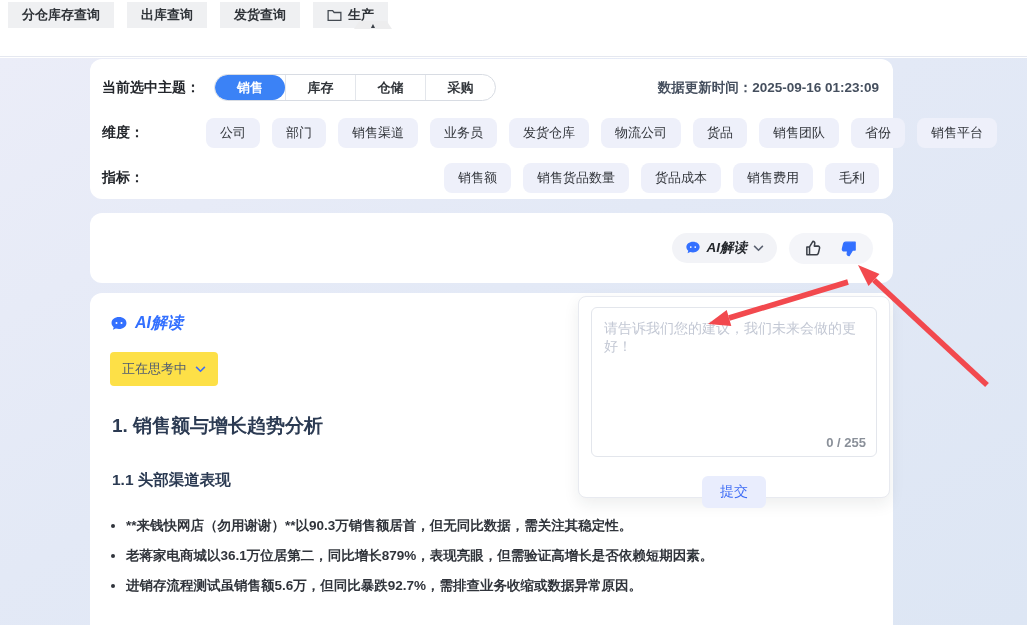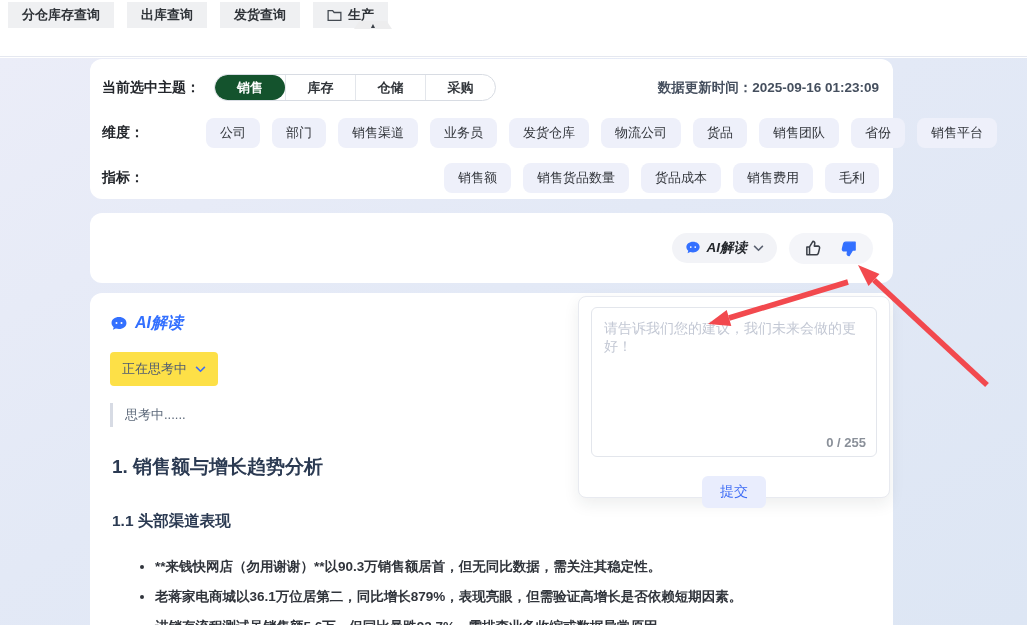--- a/index.html
+++ b/index.html
@@ -29,21 +29,21 @@
   .card1 { top:1px; height:140px; }
   .frow { display:flex; align-items:center; }
   .frow-1 { padding:15px 14px 0 12px; }
   .frow-2 { padding:17px 14px 0 12px;gap:48px; }
   .frow-3 { padding:15px 14px 0 12px;justify-content:space-between; }
   .flabel { font-weight:bold; font-size:14px; color:#23262b; flex:0 0 auto; }
   .seg { display:flex; border:1px solid #d8dce3; border-radius:15px; margin-left:14px; height:27px; background:#fff; overflow:hidden; }
   .seg-opt { width:70px; display:flex; align-items:center; justify-content:center;
     font-size:13px; font-weight:bold; color:#2f3338; border-left:1px solid #e3e6eb; cursor:pointer; }
   .seg-opt:first-child { border-left:none; }
-  .seg-opt.selected { background:#14532d; color:#fff; border-radius:15px; }
+  .seg-opt.selected { background:#3b82f6; color:#fff; border-radius:15px; }
   .update-time { margin-left:auto; font-size:13.5px; font-weight:bold; color:#454f5e; white-space:nowrap;text-align:right; }
   .tags { display:flex; gap:12px; margin-left:14px; flex-wrap:nowrap; }
   .tag { background:#eef0fa; border-radius:8px; padding:6px 14px; font-size:13px; color:#31343a; white-space:nowrap; cursor:pointer; }
 
   
   .card2 { top:155px; height:70px; display:flex; align-items:center; justify-content:flex-end;
     padding-right:20px; gap:12px; }
   .ai-pill { display:flex; align-items:center; gap:6px; background:#f2f3f7; border-radius:15px;
     padding:6px 13px; cursor:pointer; }
   .ai-pill-txt { font-weight:bold; font-style:italic; font-size:13.5px; color:#23262b; }
@@ -56,21 +56,21 @@
   .ai-title { display:flex; align-items:center; gap:7px; padding:20px 0 0 20px; }
   .ai-title-txt { font-weight:bold; font-style:italic; font-size:16px; color:#3370ff; }
   .status-btn { margin:18px 0 0 20px; display:inline-flex; align-items:center; gap:8px;
     background:#fde047; border:none; border-radius:4px; padding:8px 12px; font-size:13px;
     color:#4e5a72; font-family:inherit; cursor:pointer; }
   .quote { margin:17px 0 0 20px; border-left:3px solid #d7dbe4; padding:3px 0 3px 12px;
     font-size:13px; color:#5c6879; }
   .sec-h1 { margin:27px 0 0 22px; font-size:19px; font-weight:bold; color:#2b3a52; }
   .sec-h2 { margin:31px 0 0 22px; font-size:15.5px; font-weight:bold; color:#2b3a52; }
   .bullets { margin:20px 0 0 22px; padding-left:14px; }
-  .bullets li { font-size:13.5px; font-weight:600; color:#30343b; line-height:30px;margin-left:29px; }
+  .bullets li { font-size:13.5px; font-weight:600; color:#30343b; line-height:30px; }
 
   
   .fb-pop { position:absolute; left:578px; top:296px; width:312px; height:202px; background:#fff;
     border:1px solid #e8eaf0; border-radius:8px; box-shadow:0 6px 16px rgba(31,35,41,.08); z-index:20; }
   .fb-box { position:absolute; left:12px; top:10px; right:12px; height:150px;
     border:1px solid #e3e6ec; border-radius:6px; background:#fff; }
   .fb-box textarea { width:100%; height:112px; border:none; outline:none; resize:none;
     padding:12px 12px 0 12px; font-size:14px; color:#333; background:transparent; font-family:inherit; }
   .fb-box textarea::placeholder { color:#c3c8d4; }
   .fb-counter { position:absolute; right:10px; bottom:6px; font-size:13px; font-weight:bold; color:#8a9099; }
@@ -196,21 +196,20 @@
       <span class="ai-title-txt">AI解读</span>
     </div>
     <button class="status-btn">
       <span>正在思考中</span>
       <span>
         <svg width="11" height="7" viewBox="0 0 12 8">
             <path d="M1 1l5 5 5-5" fill="none" stroke="#3f6df5" stroke-width="1.8"></path>
           </svg>
       </span>
     </button>
-    <div class="quote">思考中......</div>
     <div class="sec-h1">1. 销售额与增长趋势分析</div>
     <div class="sec-h2">1.1 头部渠道表现</div>
     <ul class="bullets">
       <li>**来钱快网店（勿用谢谢）**以90.3万销售额居首，但无同比数据，需关注其稳定性。</li>
       <li>老蒋家电商城以36.1万位居第二，同比增长879%，表现亮眼，但需验证高增长是否依赖短期因素。</li>
       <li>进销存流程测试虽销售额5.6万，但同比暴跌92.7%，需排查业务收缩或数据异常原因。</li>
     </ul>
   </section>
 </div>
 

